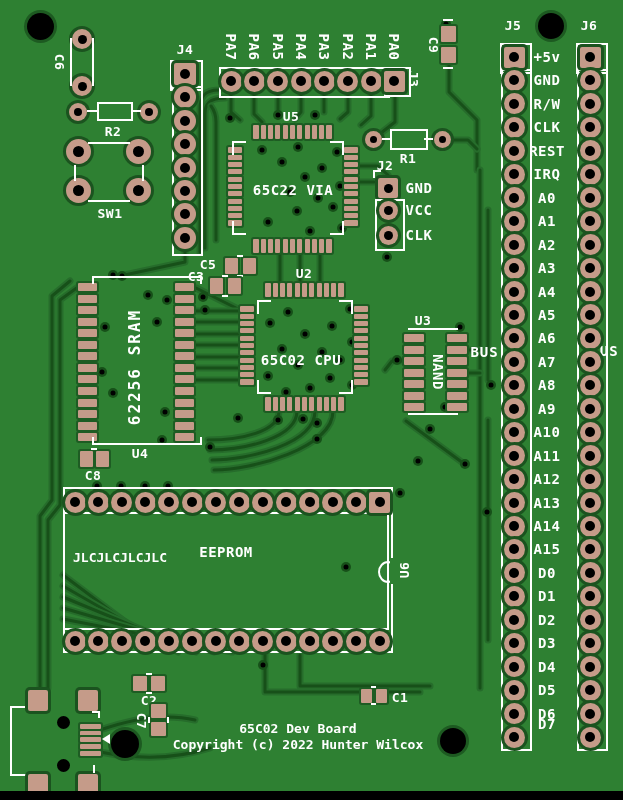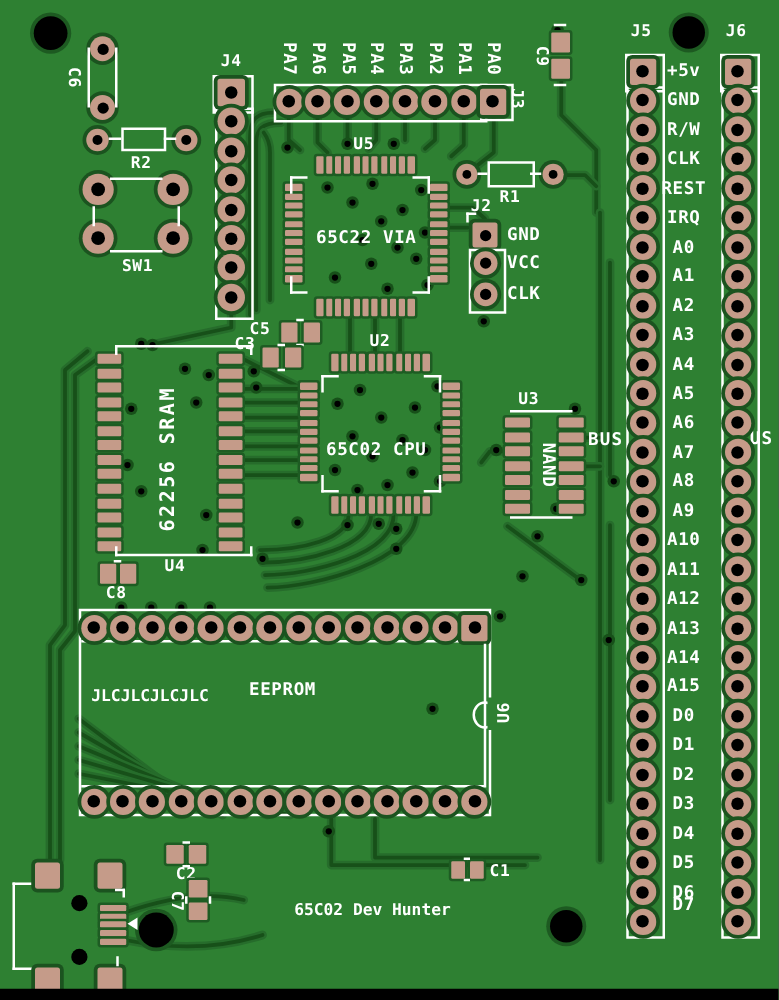--- a/index.html
+++ b/index.html
@@ -1084,17 +1084,18 @@
   </div>
   <div class="g">
     <div class="pad smd" style="left:361px;top:689px;width:11px;height:14px;"></div>
     <div class="pad smd" style="left:376px;top:689px;width:11px;height:14px;"></div>
     <div class="wl" style="left:371px;top:686px;width:5px;height:2px;"></div>
     <div class="wl" style="left:371px;top:703px;width:5px;height:2px;"></div>
     <div class="des" style="left:400px;top:697px;">C1</div>
   </div>
 
   <div id="footer">
-    <div>65C02 Dev Hunter</div>
+    <div>65C02 Dev Board</div>
+    <div>Copyright (c) 2022 Hunter Wilcox</div>
   </div>
 
   <div id="bottom-edge"></div>
 </div>
 
 </body></html>

